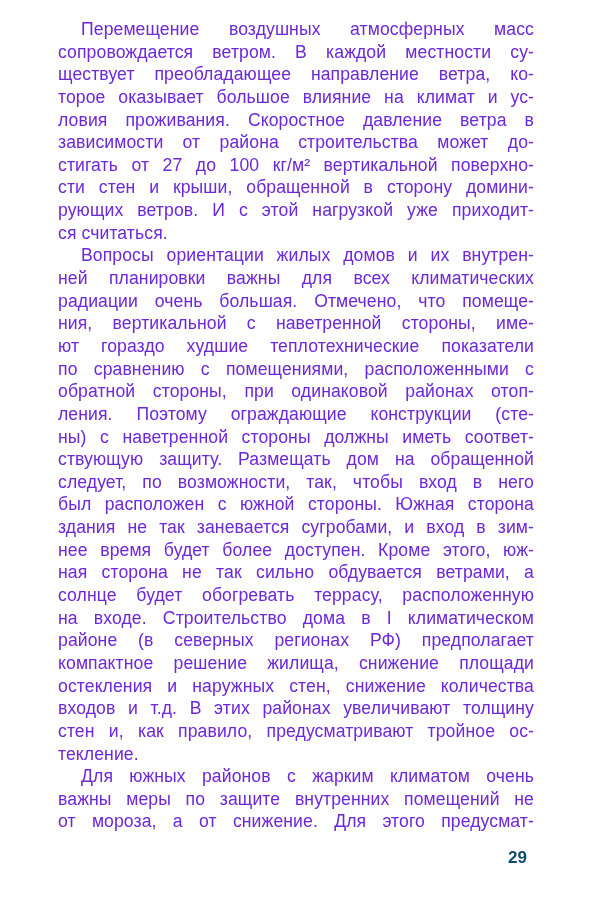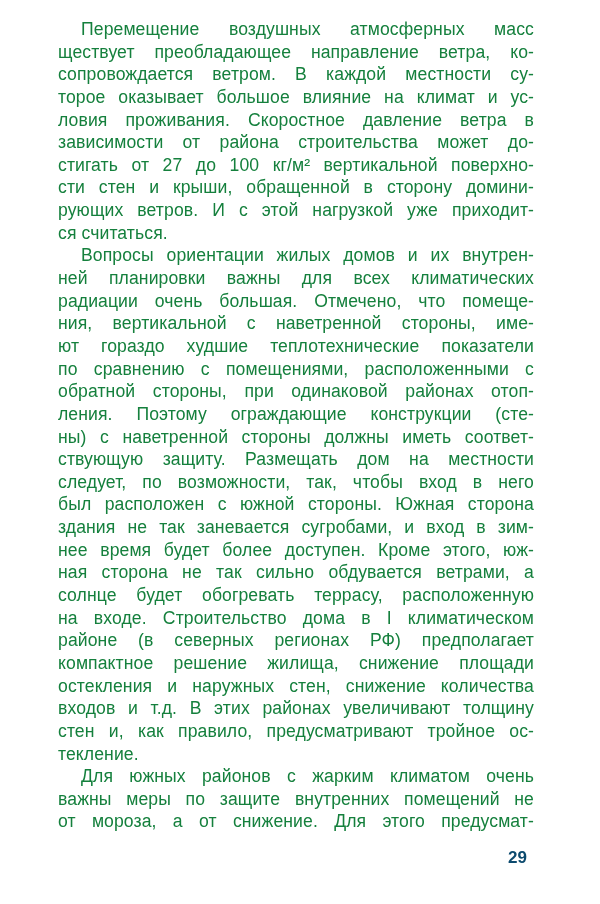--- a/index.html
+++ b/index.html
@@ -5,21 +5,21 @@
   html, body { margin: 0; padding: 0; background: #ffffff; }
   body { width: 600px; height: 904px; position: relative; overflow: hidden; }
   .page {
     position: absolute;
     left: 58px;
     top: 18px;
     width: 476px;
     font-family: "Liberation Sans", sans-serif;
     font-size: 17.6px;
     line-height: 22.65px;
-    color: #15803d;
+    color: #6d28d9;
     letter-spacing: 0.1px;
   }
   .line {
     display: block;
     white-space: nowrap;
     text-align: justify;
     text-align-last: justify;
     height: 22.65px;
   }
   .line.last { text-align-last: left; }
@@ -33,41 +33,41 @@
     font-size: 17px;
     color: #0c4a6e;
   }
 </style>
 </head>
 <body>
 
 <div class="page">
   <div>
     <span class="line indent">Перемещение воздушных атмосферных масс</span>
+    <span class="line">сопровождается ветром. В каждой местности су-</span>
     <span class="line">ществует преобладающее направление ветра, ко-</span>
-    <span class="line">сопровождается ветром. В каждой местности су-</span>
     <span class="line">торое оказывает большое влияние на климат и ус-</span>
     <span class="line">ловия проживания. Скоростное давление ветра в</span>
     <span class="line">зависимости от района строительства может до-</span>
     <span class="line">стигать от 27 до 100 кг/м² вертикальной поверхно-</span>
     <span class="line">сти стен и крыши, обращенной в сторону домини-</span>
     <span class="line">рующих ветров. И с этой нагрузкой уже приходит-</span>
     <span class="line last">ся считаться.</span>
   </div>
   <div>
     <span class="line indent">Вопросы ориентации жилых домов и их внутрен-</span>
     <span class="line">ней планировки важны для всех климатических</span>
     <span class="line">радиации очень большая. Отмечено, что помеще-</span>
     <span class="line">ния, вертикальной с наветренной стороны, име-</span>
     <span class="line">ют гораздо худшие теплотехнические показатели</span>
     <span class="line">по сравнению с помещениями, расположенными с</span>
     <span class="line">обратной стороны, при одинаковой районах отоп-</span>
     <span class="line">ления. Поэтому ограждающие конструкции (сте-</span>
     <span class="line">ны) с наветренной стороны должны иметь соответ-</span>
-    <span class="line">ствующую защиту. Размещать дом на местности</span>
+    <span class="line">ствующую защиту. Размещать дом на обращенной</span>
     <span class="line">следует, по возможности, так, чтобы вход в него</span>
     <span class="line">был расположен с южной стороны. Южная сторона</span>
     <span class="line">здания не так заневается сугробами, и вход в зим-</span>
     <span class="line">нее время будет более доступен. Кроме этого, юж-</span>
     <span class="line">ная сторона не так сильно обдувается ветрами, а</span>
     <span class="line">солнце будет обогревать террасу, расположенную</span>
     <span class="line">на входе. Строительство дома в I климатическом</span>
     <span class="line">районе (в северных регионах РФ) предполагает</span>
     <span class="line">компактное решение жилища, снижение площади</span>
     <span class="line">остекления и наружных стен, снижение количества</span>

